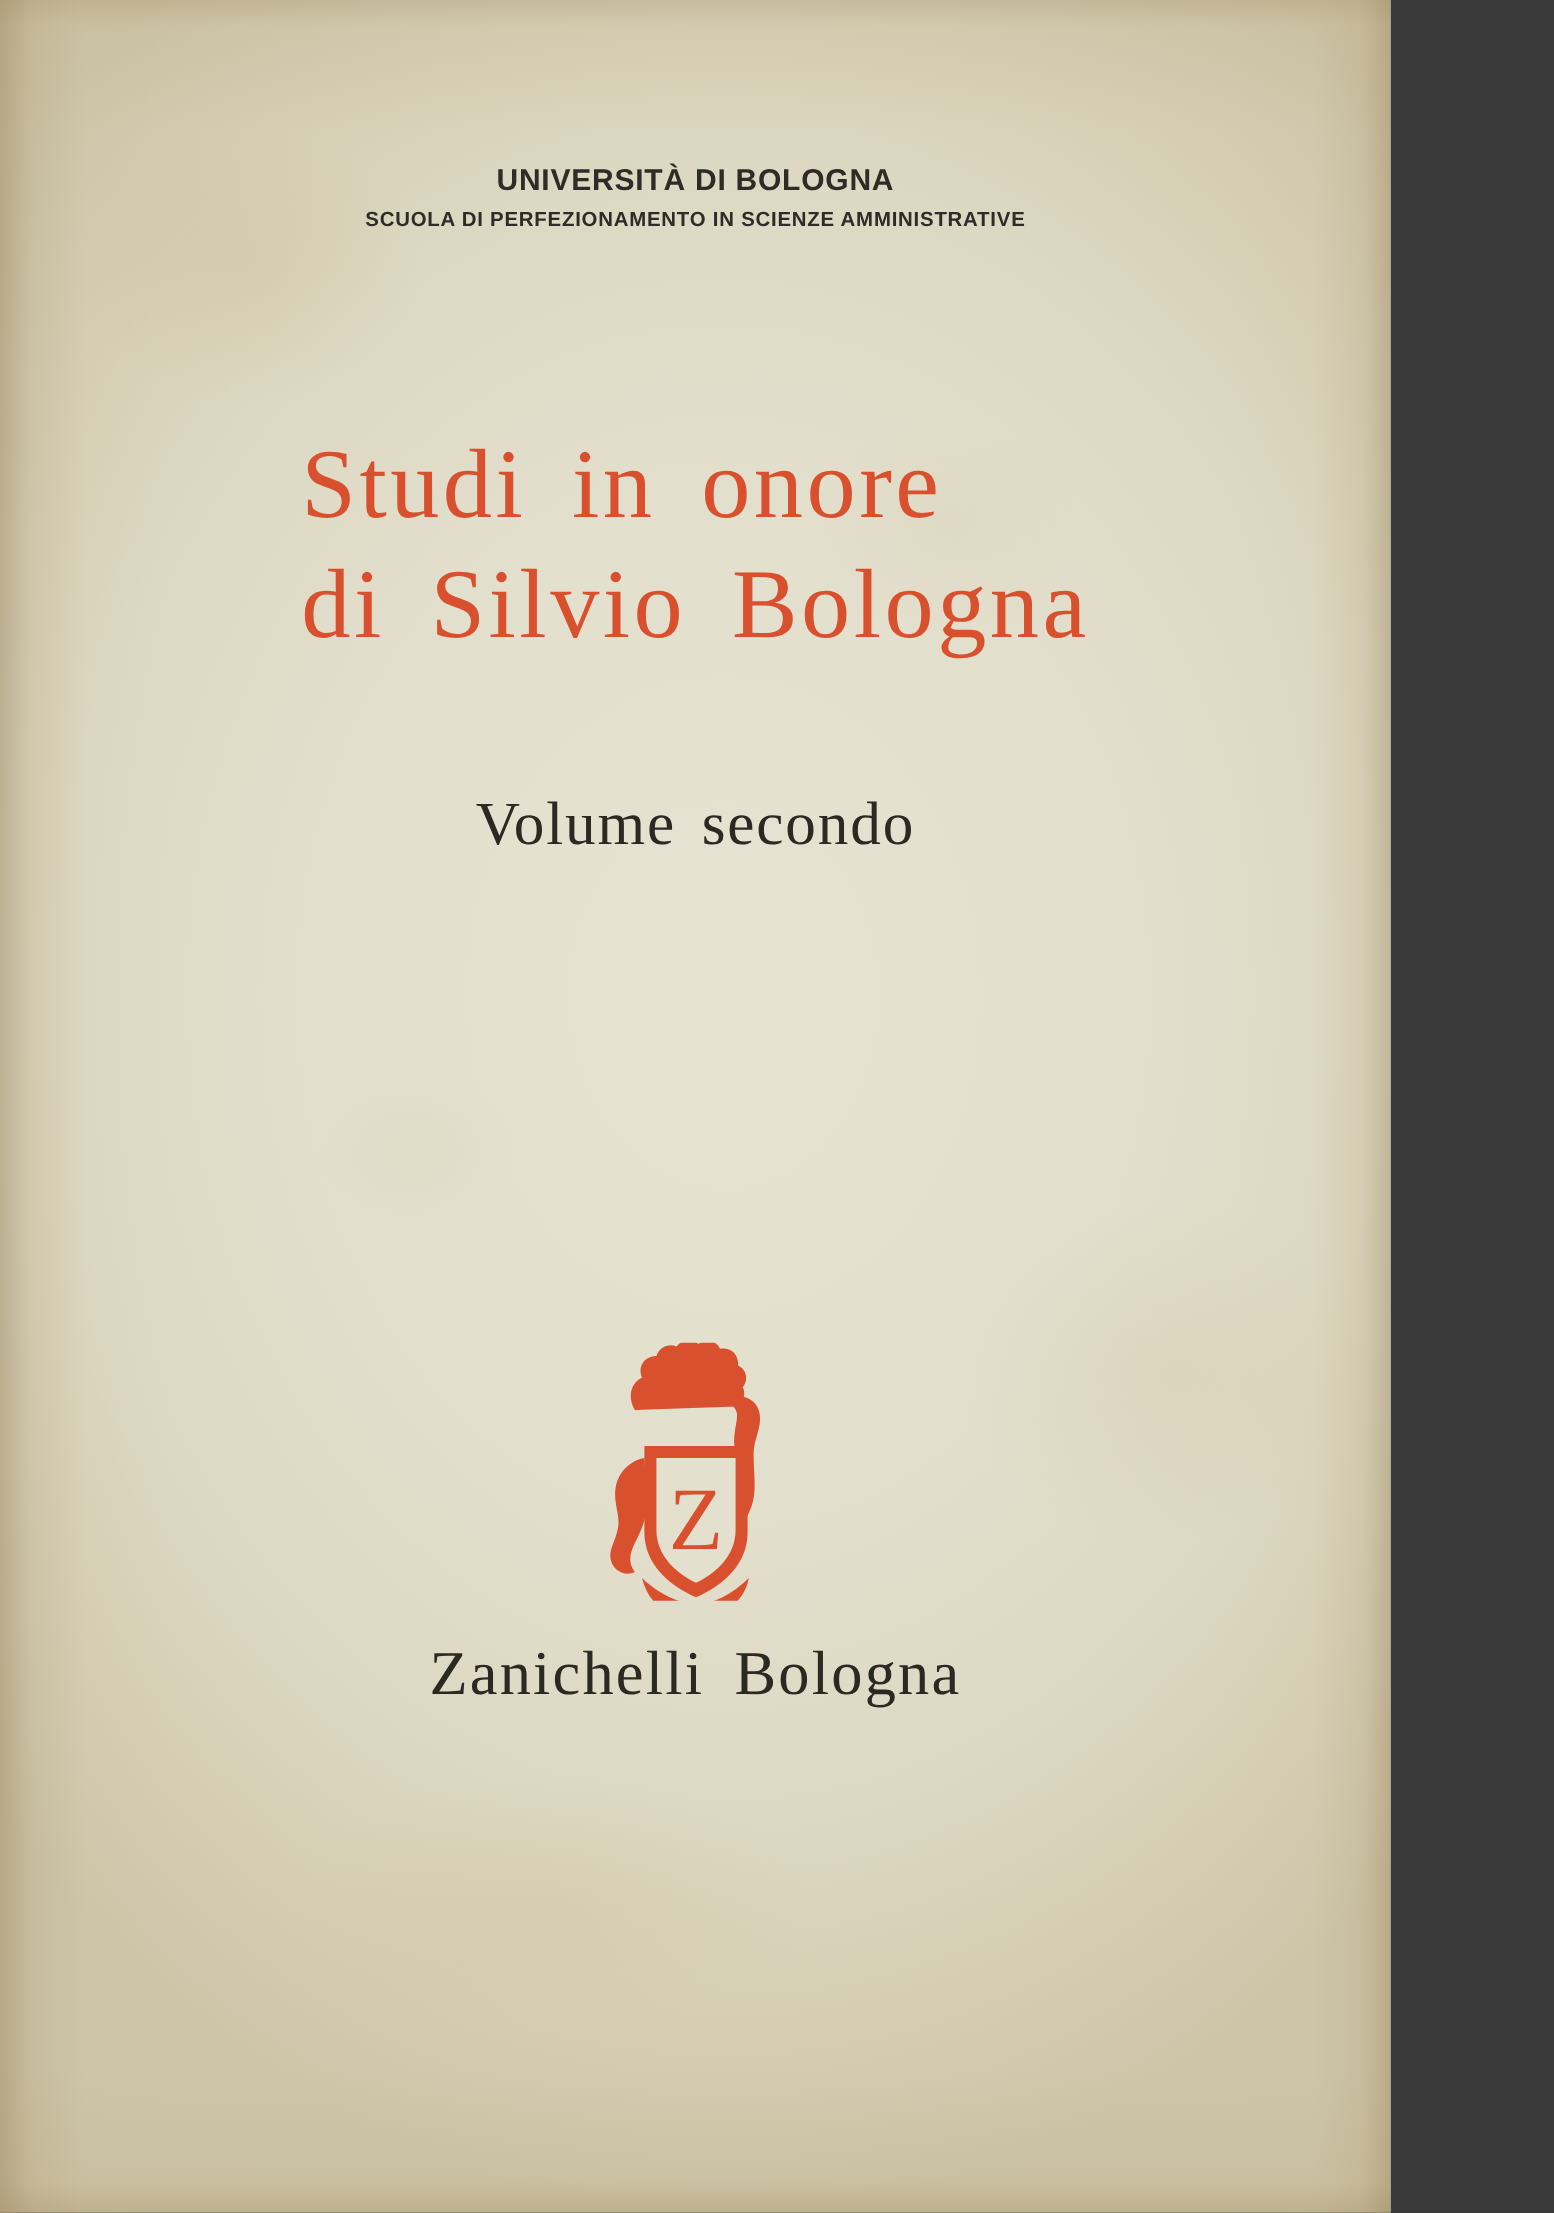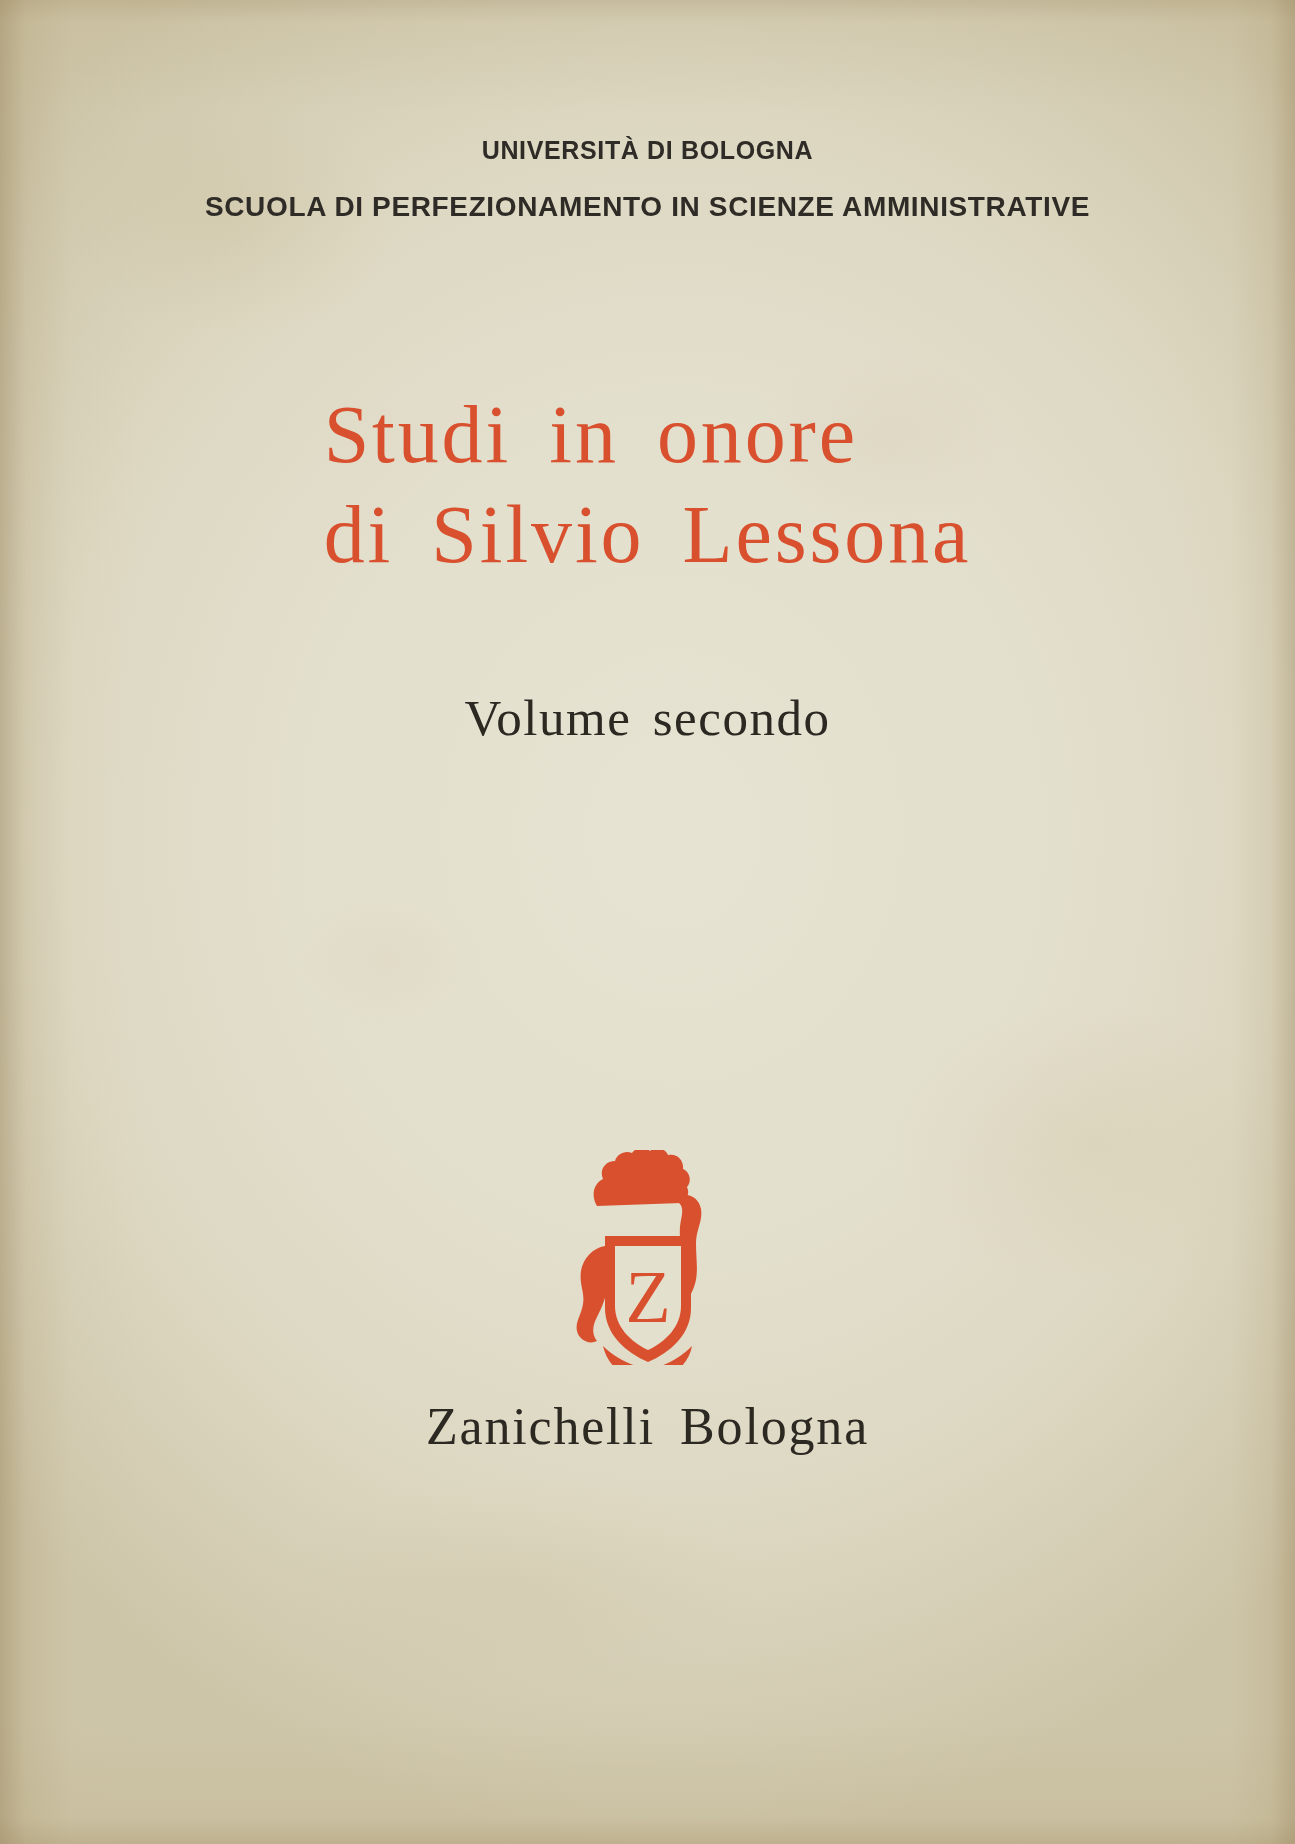--- a/index.html
+++ b/index.html
@@ -2,21 +2,21 @@
 <html><head>
 <meta charset="utf-8">
 <style>
   html, body {
     margin: 0;
     padding: 0;
     background: #3a3a3a;
   }
   .page {
     position: relative;
-    width: 1295px;
+    width: 1159px;
     height: 1844px;
     overflow: hidden;
     background:
       radial-gradient(ellipse 70% 55% at 52% 45%, #e6e3d2 0%, #e3dfcd 42%, #ddd8c2 68%, #d3ccb2 88%, #cdc5a8 100%);
     font-family: "Liberation Serif", serif;
   }
   
   .page::before {
     content: "";
     position: absolute;
@@ -57,23 +57,23 @@
     color: #2f2b26;
     font-family: "Liberation Sans", sans-serif;
     font-weight: bold;
     letter-spacing: 0.04em;
   }
   .imprint-line1 {
     font-size: 25px;
     line-height: 1.34;
   }
   .imprint-line2 {
-    font-size: 28px;
+    font-size: 17px;
     line-height: 1.34;
-    margin-top: 20px;
+    margin-top: 4px;
   }
 
   .title-block {
     margin-top: 160px;
     text-align: left;
     color: #d9502e;
   }
   .title-line {
     font-family: "Liberation Serif", serif;
     font-size: 82px;
@@ -118,21 +118,21 @@
 <div class="page">
   <div class="content">
 
     <div class="imprint-block">
       <div class="imprint-line1">UNIVERSITÀ DI BOLOGNA</div>
       <div class="imprint-line2">SCUOLA DI PERFEZIONAMENTO IN SCIENZE AMMINISTRATIVE</div>
     </div>
 
     <div class="title-block">
       <div class="title-line">Studi in onore</div>
-      <div class="title-line">di Silvio Lessona</div>
+      <div class="title-line">di Silvio Bologna</div>
     </div>
 
     <div class="volume-line">Volume secondo</div>
 
     <div class="logo-wrap">
       <svg width="190" height="215" viewBox="0 0 190 215">
         <g fill="#d9502e" stroke="none">
 
           <path d="M44 56 c-6 -10 -4 -22 6 -27 c-4 -9 2 -18 12 -18 c2 -7 10 -11 17 -8 c4 -6 13 -7 18 -2 c6 -5 15 -3 18 4 c9 -2 16 5 15 14 c7 3 9 12 4 18 c3 6 0 13 -6 16 l-84 3 z"></path>
 

